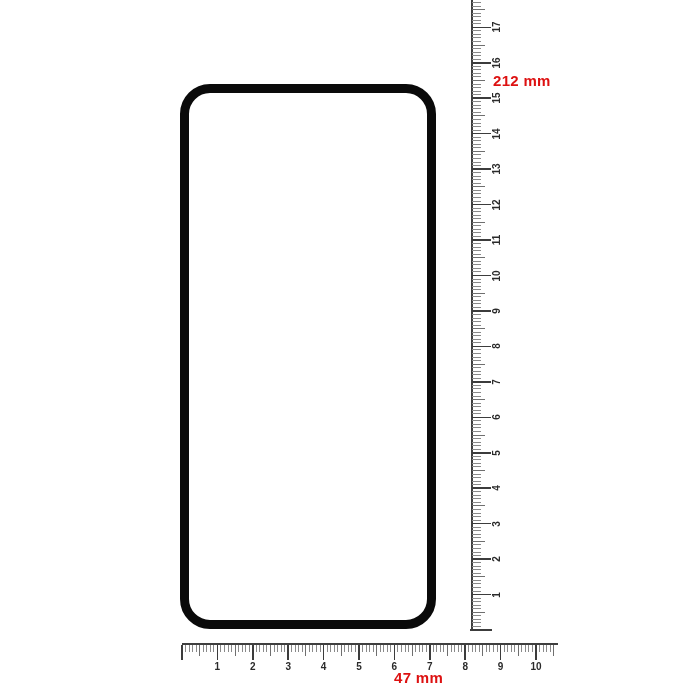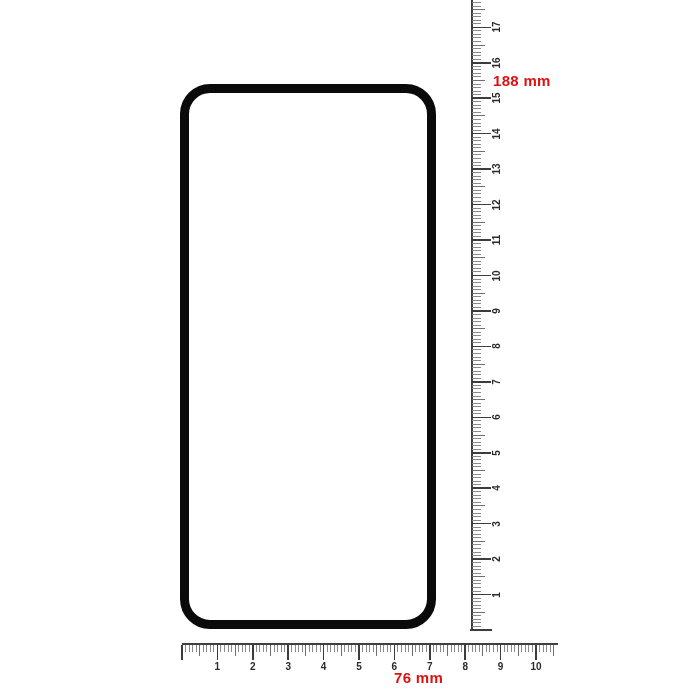--- a/index.html
+++ b/index.html
@@ -370,17 +370,17 @@
       <div class="tick mm" style="left: 349.96px; top: 2px; width: 1px; height: 7px;"></div>
       <div class="tick cm" style="left: 353.2px; top: 2px; width: 1.6px; height: 15px;"></div>
       <div class="hlabel" style="left: 343px; top: 18px;">10</div>
       <div class="tick mm" style="left: 357.04px; top: 2px; width: 1px; height: 7px;"></div>
       <div class="tick mm" style="left: 360.58px; top: 2px; width: 1px; height: 7px;"></div>
       <div class="tick mm" style="left: 364.12px; top: 2px; width: 1px; height: 7px;"></div>
       <div class="tick mm" style="left: 367.66px; top: 2px; width: 1px; height: 7px;"></div>
       <div class="tick half" style="left: 371.2px; top: 2px; width: 1px; height: 11px;"></div>
     </div>
 
-  <div class="dim dim-height" style="color: rgb(221, 17, 17);">188 mm</div>
-
-  <div class="dim dim-width" style="color: rgb(221, 17, 17);">76 mm</div>
+  <div class="dim dim-height" style="color: rgb(221, 17, 17);">212 mm</div>
+
+  <div class="dim dim-width" style="color: rgb(221, 17, 17);">47 mm</div>
 
 </div>
 
 </body></html>

